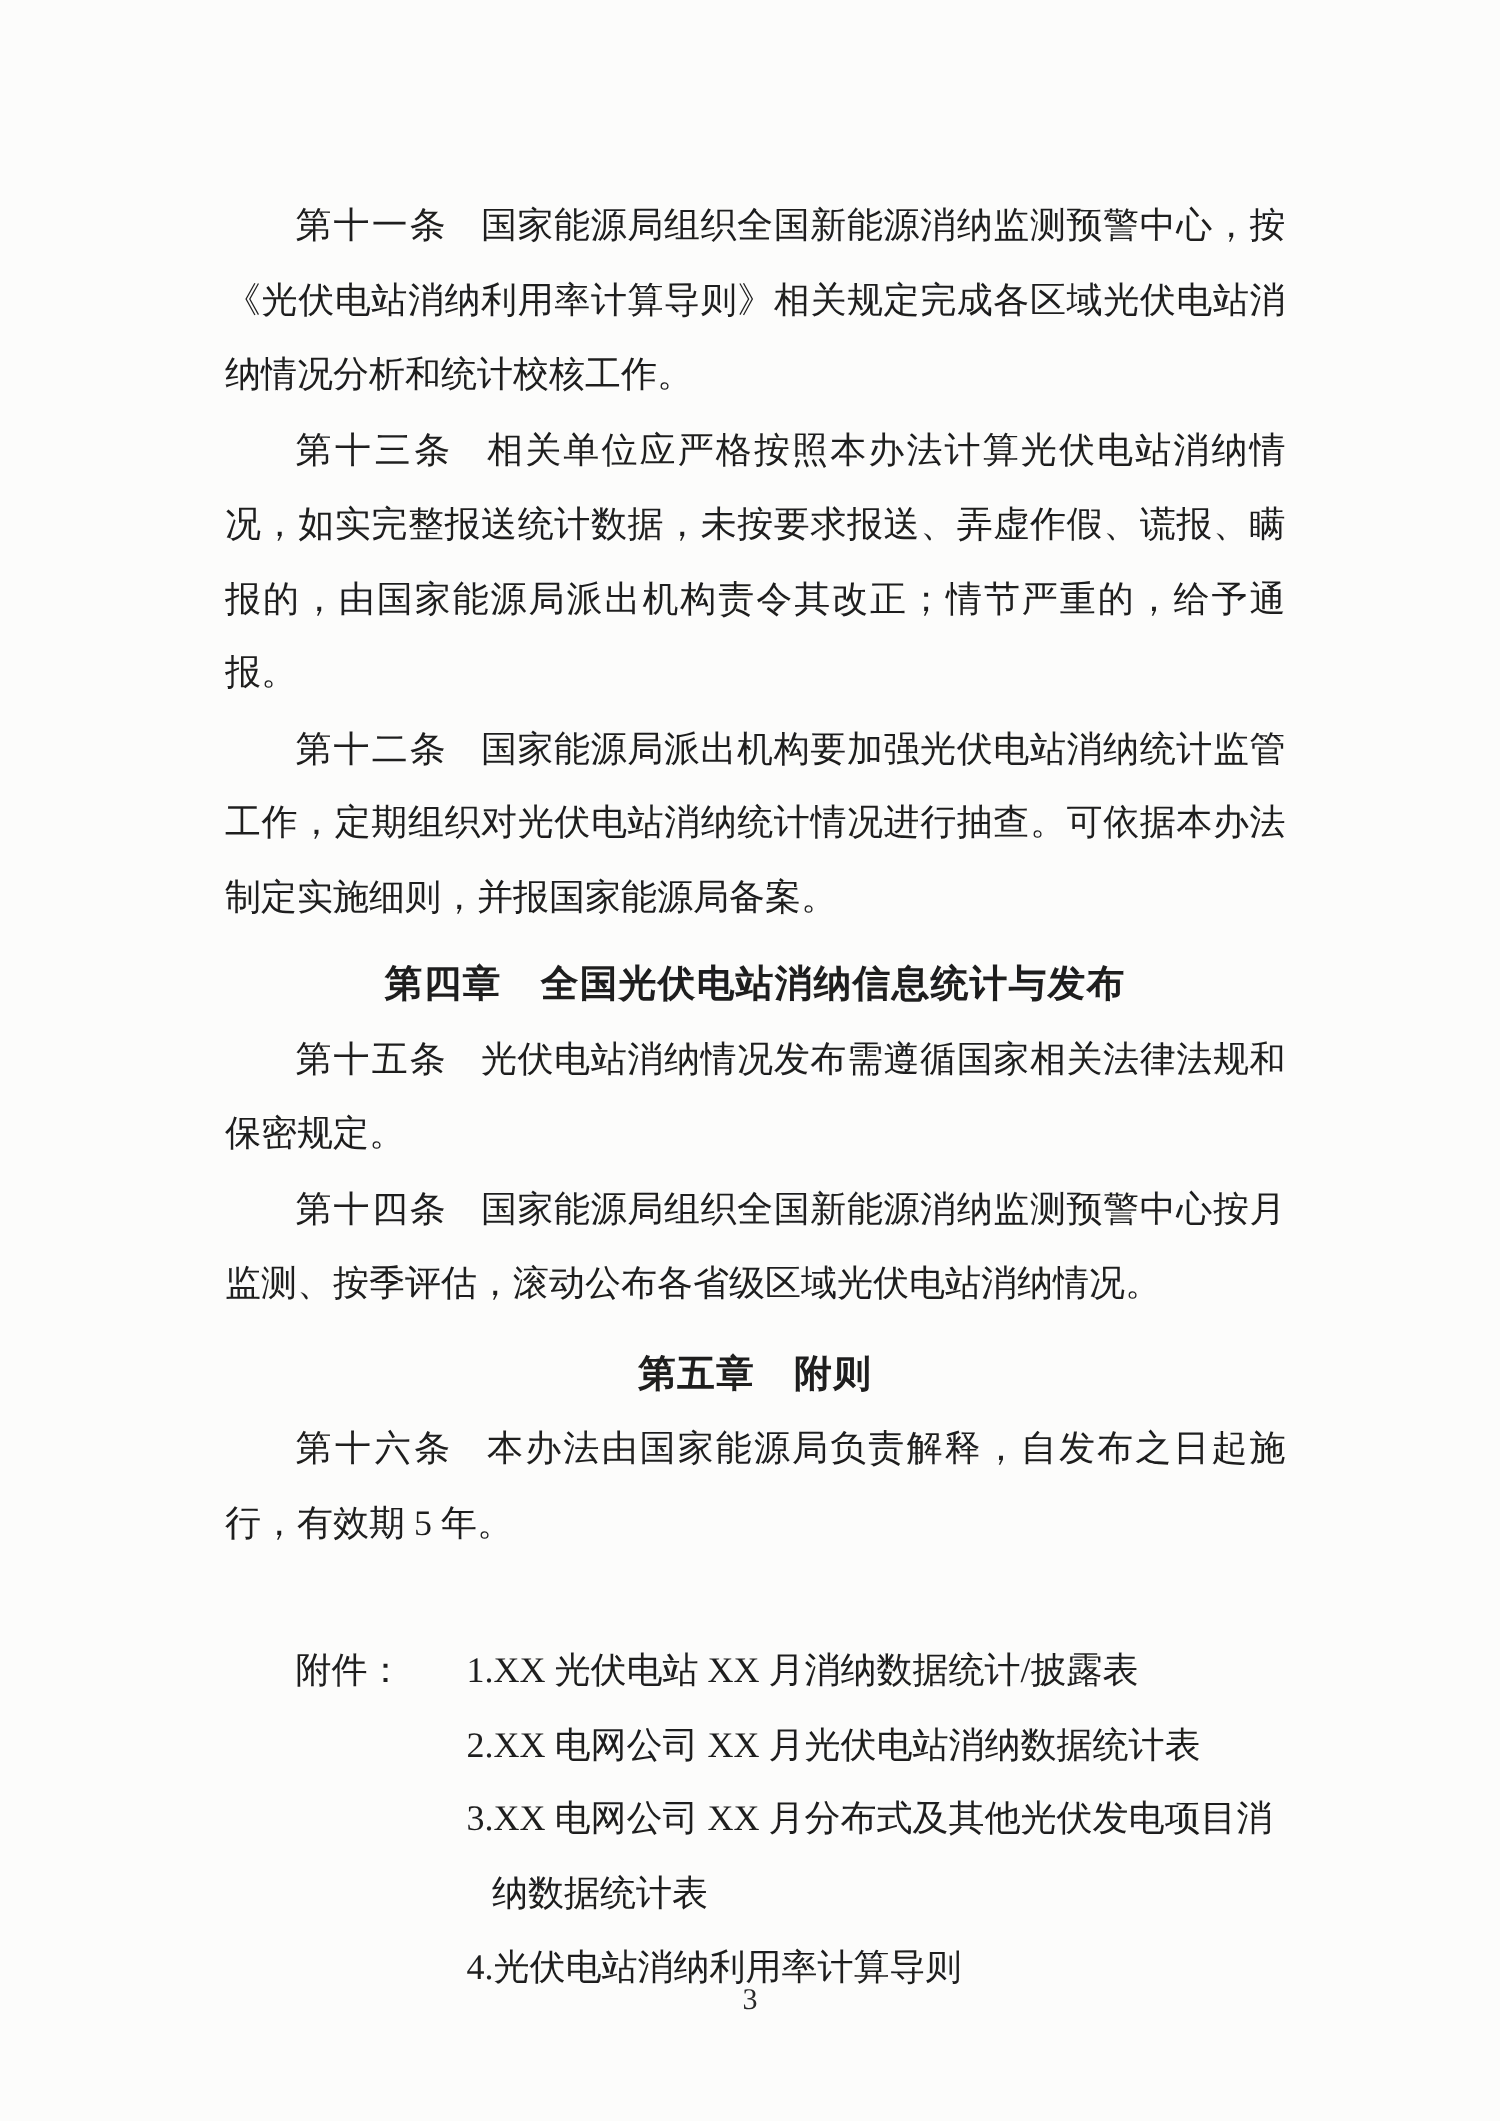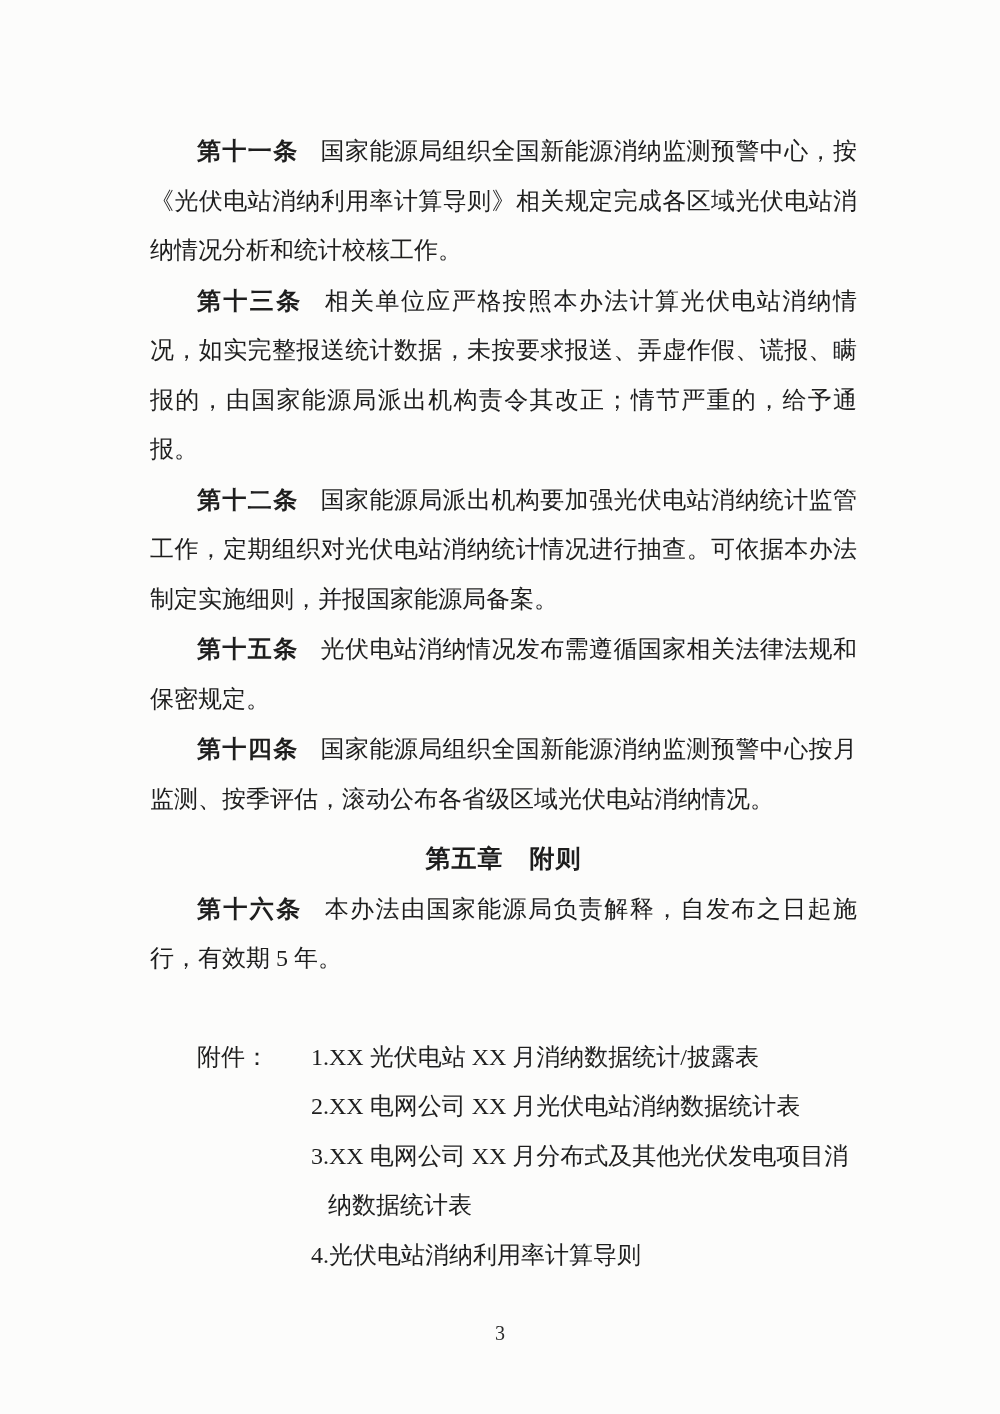--- a/index.html
+++ b/index.html
@@ -22,21 +22,21 @@
     overflow: hidden;
   }
   .para {
     margin: 0;
     text-indent: 47px;
     text-align: justify;
     text-justify: inter-ideograph;
   }
   .art-label {
     font-family: "Liberation Sans", "DejaVu Sans", sans-serif;
-    font-weight: bold;
+    font-weight: normal;
     margin-right: 22px;
     letter-spacing: 1px;
   }
   .chapter {
     margin: 8px 0 0 0;
     font-family: "Liberation Sans", "DejaVu Sans", sans-serif;
     font-weight: bold;
     font-size: 25px;
     line-height: 49.5px;
     text-align: center;
@@ -82,20 +82,21 @@
 <body>
 
 <div class="page">
 
   <p class="para"><span class="art-label">第十一条</span><span>国家能源局组织全国新能源消纳监测预警中心，按《光伏电站消纳利用率计算导则》相关规定完成各区域光伏电站消纳情况分析和统计校核工作。</span></p>
 
   <p class="para"><span class="art-label">第十三条</span><span>相关单位应严格按照本办法计算光伏电站消纳情况，如实完整报送统计数据，未按要求报送、弄虚作假、谎报、瞒报的，由国家能源局派出机构责令其改正；情节严重的，给予通报。</span></p>
 
   <p class="para"><span class="art-label">第十二条</span><span>国家能源局派出机构要加强光伏电站消纳统计监管工作，定期组织对光伏电站消纳统计情况进行抽查。可依据本办法制定实施细则，并报国家能源局备案。</span></p>
 
+  <h2 class="chapter">第四章　全国光伏电站消纳信息统计与发布</h2>
 
   <p class="para"><span class="art-label">第十五条</span><span>光伏电站消纳情况发布需遵循国家相关法律法规和保密规定。</span></p>
 
   <p class="para"><span class="art-label">第十四条</span><span>国家能源局组织全国新能源消纳监测预警中心按月监测、按季评估，滚动公布各省级区域光伏电站消纳情况。</span></p>
 
   <h2 class="chapter ch5">第五章　附则</h2>
 
   <p class="para"><span class="art-label">第十六条</span><span>本办法由国家能源局负责解释，自发布之日起施行，有效期 5 年。</span></p>
 
   <div class="attachments">

